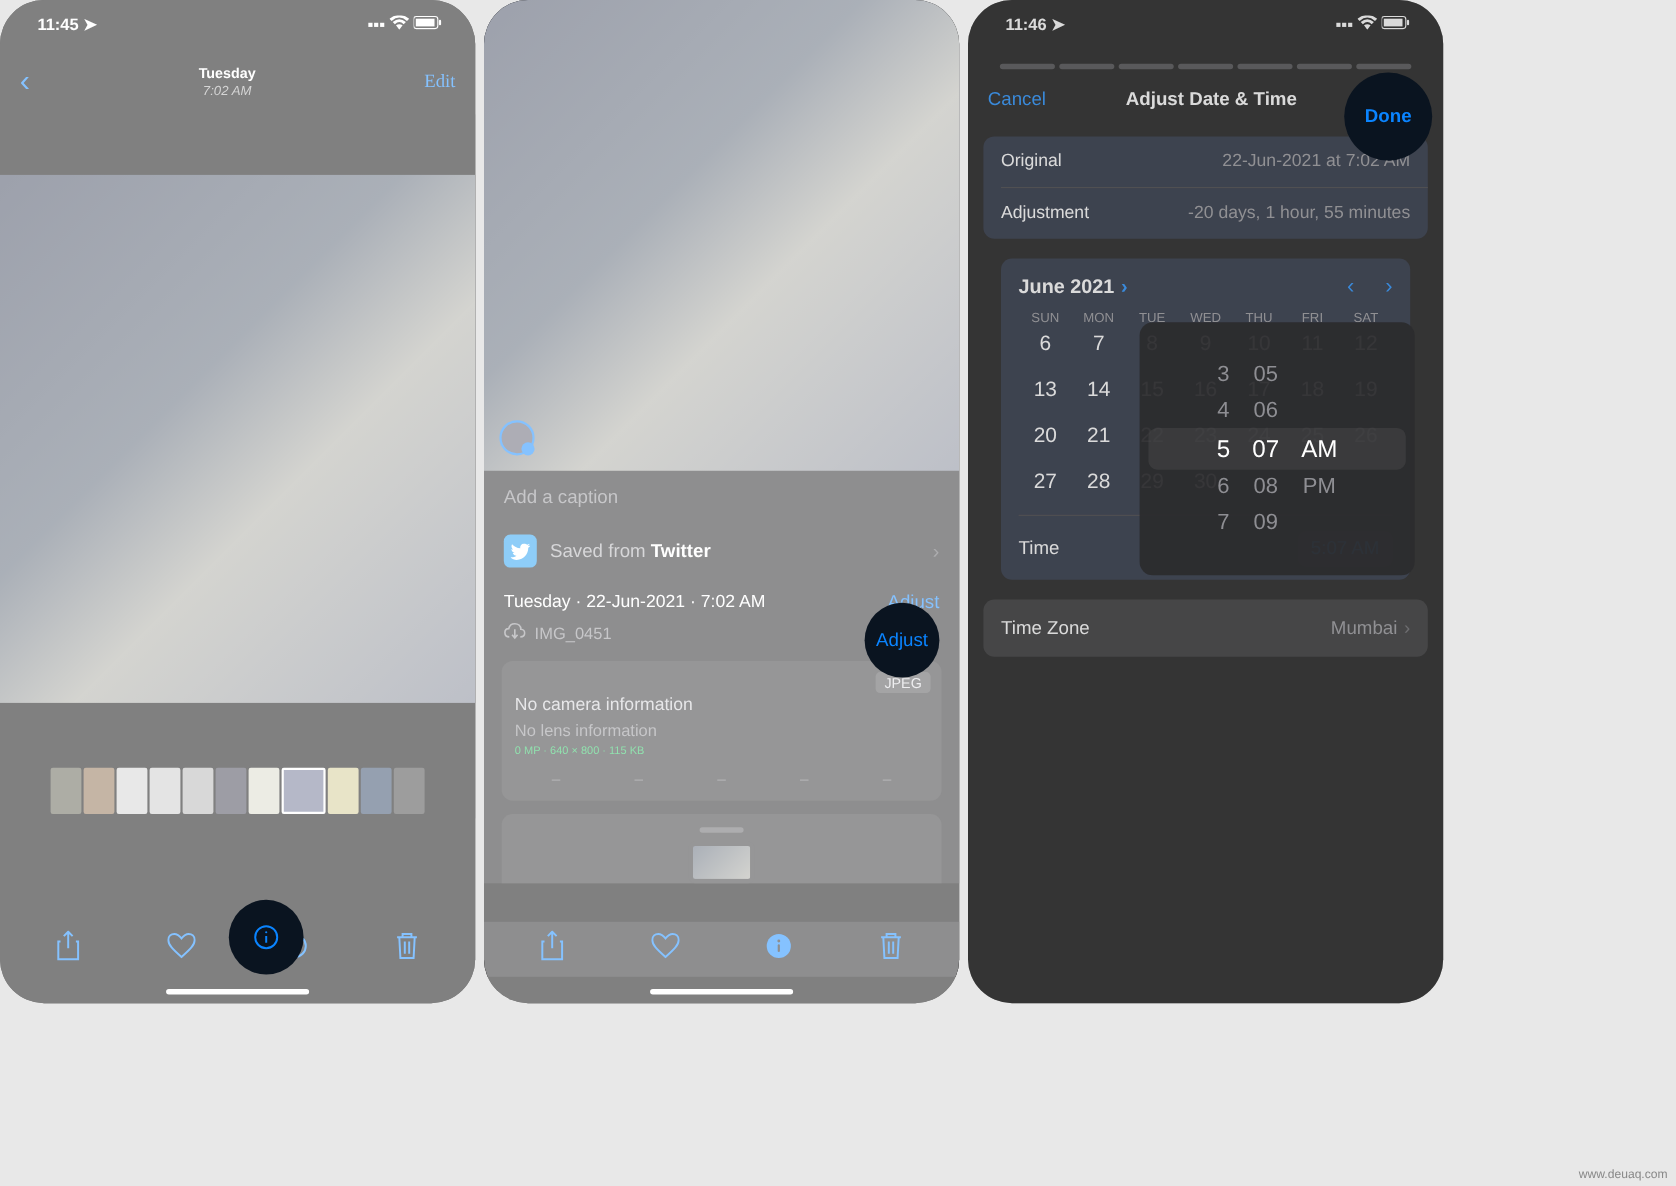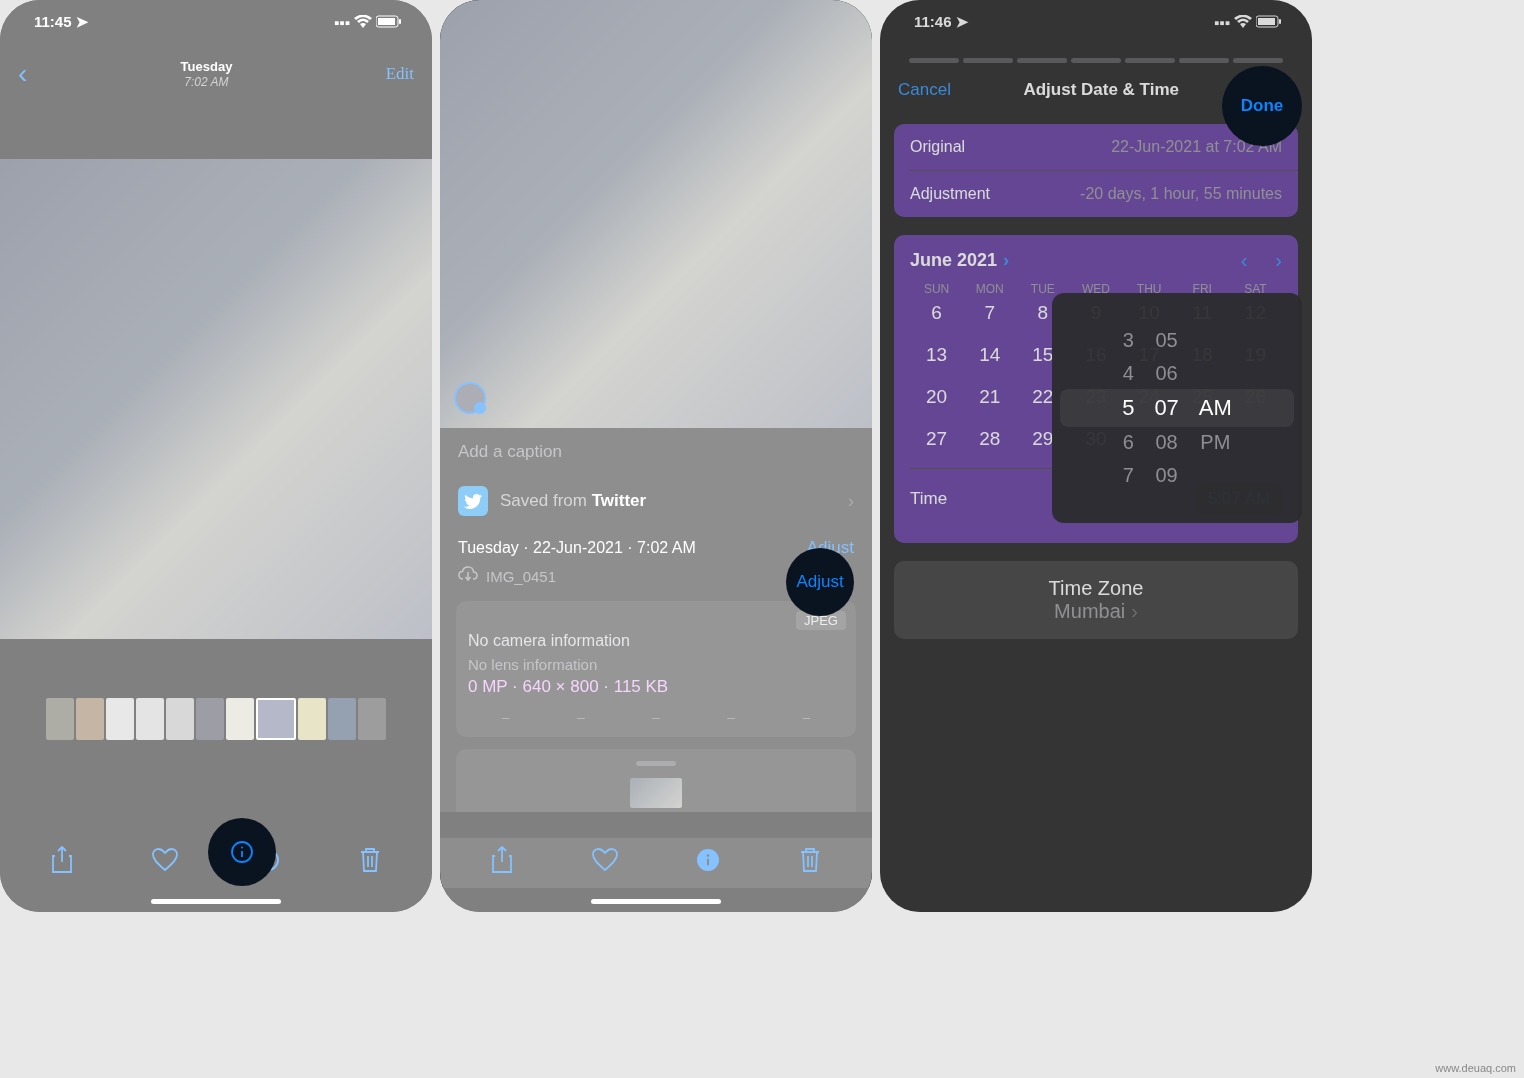--- a/index.html
+++ b/index.html
@@ -128,44 +128,44 @@
   .source-row { display:flex; align-items:center; gap:12px; padding: 10px 18px; font-size: 17px; color:#aeaeb2; }
   .twitter-icon { width:30px; height:30px; background:#1d9bf0; border-radius:6px; display:flex; align-items:center; justify-content:center; color:#fff; font-size:18px; }
   .source-row .chev { color:#5a5a5e; margin-left:auto; font-size:18px; }
   .date-row { display:flex; align-items:center; padding: 12px 18px 4px; font-size: 16px; }
   .date-row .adjust { margin-left:auto; color:#0a84ff; font-size:17px; }
   .file-row { display:flex; align-items:center; gap:8px; padding: 4px 18px 14px; color:#8e8e93; font-size:15px; }
   .cloud-icon { font-size:18px; }
   .cam-box { margin: 0 16px 12px; background:#2c2c2e; border-radius:10px; padding: 8px 12px; position:relative; }
   .cam-box .line1 { font-size:16px; color:#cfcfd3; padding:4px 0;margin-top:19px; }
   .cam-box .line2 { font-size:15px; color:#8e8e93; padding:2px 0; }
-  .cam-box .line3 { font-size:17px; color:#f0abfc; padding:2px 0; }
+  .cam-box .line3 { font-size:10px; color:#22c55e; padding:2px 0; }
   .badge-jpeg { position:absolute; top:10px; right:10px; background:#48484a; color:#dcdce0; font-size:13px; padding:2px 8px; border-radius:4px; }
   .dashes-row { display:flex; justify-content:space-around; color:#6e6e72; font-size:14px; padding:10px 0 4px; }
   .grabber { width:40px; height:5px; border-radius:3px; background:#5a5a5e; margin: 8px auto; }
   .preview-thumb { width:60px; height:38px; background:linear-gradient(135deg,#556070,#a8a8a0); border-radius:6px; margin:0 auto 8px; border:4px solid #2c2c2e; }
   
   .p3 .header-row { display:flex; justify-content:space-between; align-items:center; padding:14px 18px; }
   .p3 .cancel { color:#0a84ff; font-size:17px; }
   .p3 .title3 { color:#fff; font-size:17px; font-weight:600; }
   .p3 .done { color:#0a84ff; font-size:17px; font-weight:600; }
-  .p3 .info-block { background:#4c1d95; margin:10px 14px 0; border-radius:10px; }
+  .p3 .info-block { background:#0f172a; margin:10px 14px 0; border-radius:10px; }
   .p3 .info-row { display:flex; justify-content:space-between; padding:14px 16px; font-size:16px; color:#fff; }
   .p3 .info-row .val { color:#8e8e93; }
   .p3 .divider { height:1px; background:#2c2c2e; margin-left:16px; }
-  .p3 .cal-block { background:#4c1d95; margin:18px 14px 0; border-radius:10px; padding:14px 16px 28px; position:relative; }
+  .p3 .cal-block { background:#0f172a; margin:18px 30px 0; border-radius:10px; padding:14px 16px 12px; position:relative; }
   .cal-header { display:flex; justify-content:space-between; align-items:center; margin-bottom:10px; }
   .cal-month { color:#fff; font-size:18px; font-weight:600; display:flex; align-items:center; gap:6px; }
   .cal-month .chev { color:#0a84ff; font-size:18px; }
   .cal-nav { display:flex; gap:28px; color:#0a84ff; font-size:20px; }
   .cal-weekdays { display:grid; grid-template-columns:repeat(7,1fr); text-align:center; font-size:12px; color:#8e8e93; margin-bottom:6px; }
   .cal-grid { display:grid; grid-template-columns:repeat(7,1fr); text-align:center; row-gap:20px; font-size:19px; color:#fff; }
   .time-row { display:flex; justify-content:space-between; align-items:center; margin-top:18px; padding-top:14px; border-top:1px solid #2c2c2e; font-size:17px; color:#fff; }
   .time-val { color:#0a84ff; background:#2a2a2c; padding:6px 12px; border-radius:7px; }
-  .tz-block { background:#1c1c1e; margin:18px 14px 0; border-radius:10px; padding:16px; display:flex; justify-content:space-between; align-items:center; font-size:20px; color:#fff;flex-direction:column; }
+  .tz-block { background:#1c1c1e; margin:18px 14px 0; border-radius:10px; padding:16px; display:flex; justify-content:space-between; align-items:flex-end; font-size:17px; color:#fff; }
   .tz-block .val { color:#8e8e93; display:flex; align-items:center; gap:6px; }
   .time-picker {
     position:absolute;
     top:58px; right:-4px;
     width:250px; height:230px;
     background:#2c2c2ef0;
     border-radius:12px;
     display:flex;
     align-items:center;
     justify-content:center;

